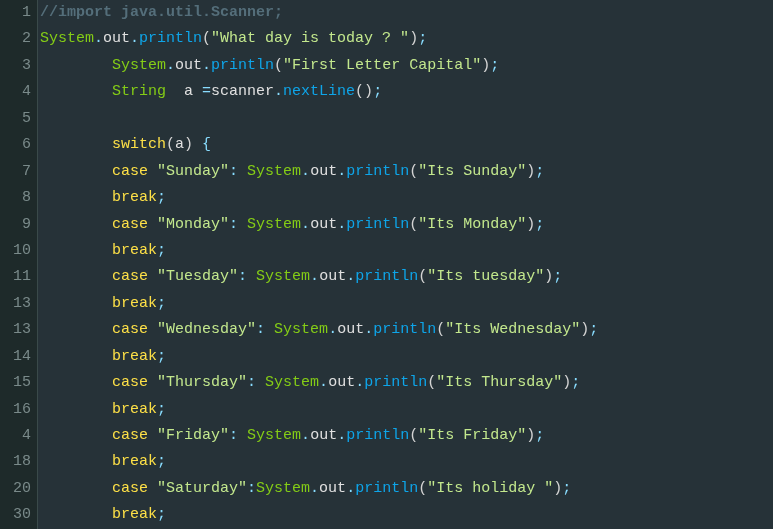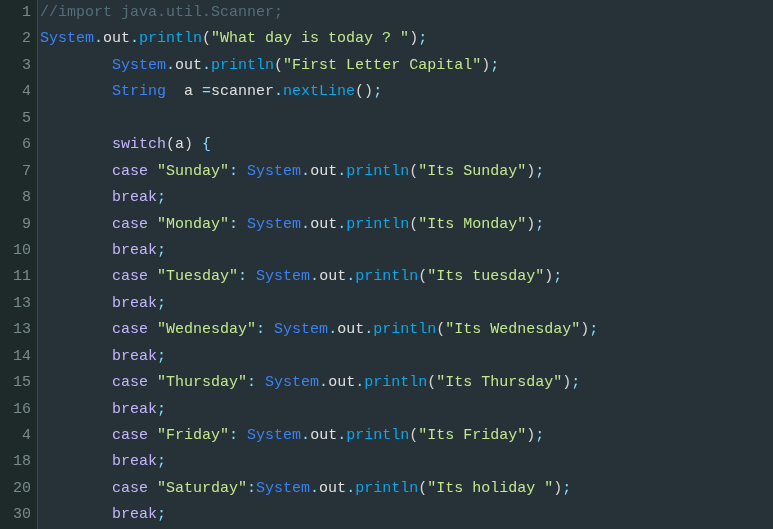--- a/index.html
+++ b/index.html
@@ -25,25 +25,25 @@
   }
   .gutter div { height: 26.45px; }
   .code {
     flex: 1;
     background: #263238;
     white-space: pre;
     color: #d4d4d4;
     padding-left: 2px;
   }
   .line { height: 26.45px; }
-  .cmt { color: #546e7a; }
-  .kw { color: #c4b5fd; }
+  .cmt { color: #546e7a; font-weight: bold; }
+  .kw { color: #fde047; }
   .id { color: #e0e0e0; }
   .fn { color: #0ea5e9; }
-  .cls { color: #3b82f6; }
+  .cls { color: #84cc16; }
   .str { color: #c3e88d; }
   .punc { color: #89ddff; }
   .op { color: #89ddff; }
   .paren { color: #d4d4d4; }
 </style>
 </head>
 <body>
 
 <div class="gutter" id="gutter">
     <div>1</div>

